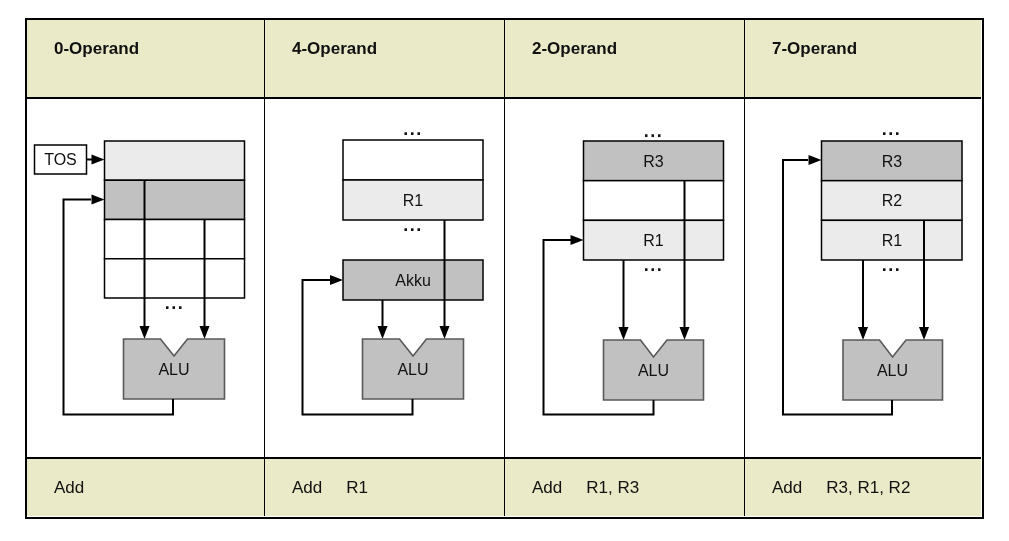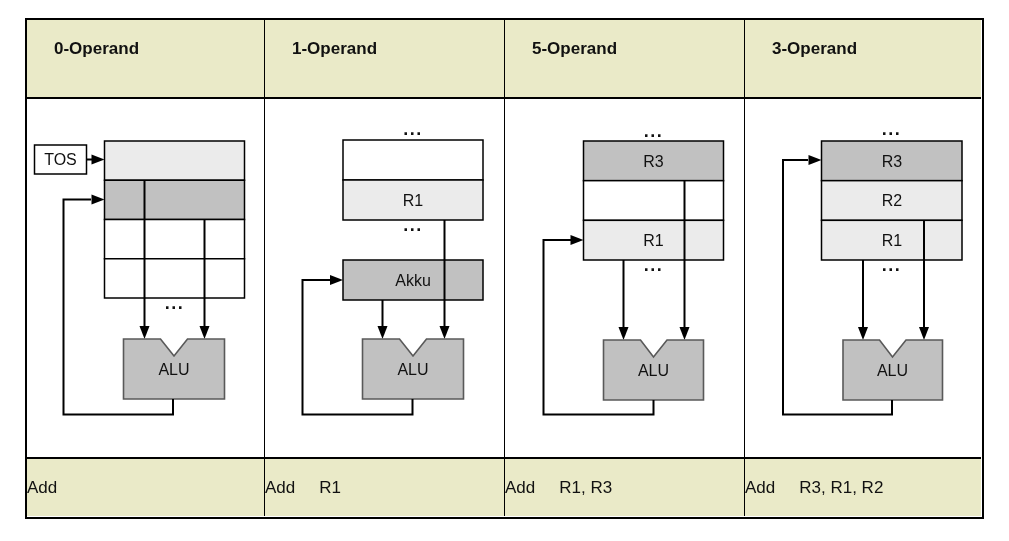--- a/index.html
+++ b/index.html
@@ -15,21 +15,21 @@
     grid-template-columns:238px 240px 240px 236px;
     grid-template-rows:79px 358px 59px;
   }
   .hcell {
     background:#eaeac8; border-bottom:2px solid #000;
     padding:17px 8px 0 27px; font-size:17px; font-weight:bold; line-height:23px;
   }
   .bcell { background:#fff; position:relative; overflow:hidden; }
   .fcell {
     background:#eaeac8; border-top:2px solid #000;
-    display:flex; align-items:center; font-size:17px;
+    display:flex; align-items:center; padding-left:27px; font-size:17px;
   }
   .br { border-right:1.5px solid #000; }
   svg { display:block; }
   svg text { font-family:"Liberation Sans", sans-serif; font-size:16px; fill:#111; }
   text.lbl { text-anchor:middle; }
   text.dots { text-anchor:middle; font-weight:bold; font-size:18px; letter-spacing:1.5px; }
   .reg { stroke:#000; stroke-width:1.5; }
   .cell-light { fill:#ebebeb; }
   .cell-dark  { fill:#c1c1c1; }
   .cell-white { fill:#ffffff; }
@@ -41,28 +41,28 @@
 </head>
 <body>
 
 <div class="canvas">
   <div class="arch-table">
 
     <div class="hcell br">
       <div>0-Operand</div>
     </div>
     <div class="hcell br">
-      <div>1-Operand</div>
+      <div>4-Operand</div>
     </div>
     <div class="hcell br">
-      <div>5-Operand</div>
+      <div>2-Operand</div>
       <div></div>
     </div>
     <div class="hcell">
-      <div>3-Operand</div>
+      <div>7-Operand</div>
       <div></div>
     </div>
 
     <div class="bcell br">
       <svg width="236" height="358" viewBox="0 0 236 358">
         <rect x="7.5" y="46" width="52" height="29" fill="#ffffff" stroke="#000" stroke-width="1.5"></rect>
         <text class="lbl" x="33.5" y="66" font-size="15">TOS</text>
         <line class="wire" x1="59.5" y1="60.5" x2="65.5" y2="60.5"></line>
         <path class="head" d="M77.5,60.5 L64.5,55.5 L64.5,65.5 Z"></path>
 

